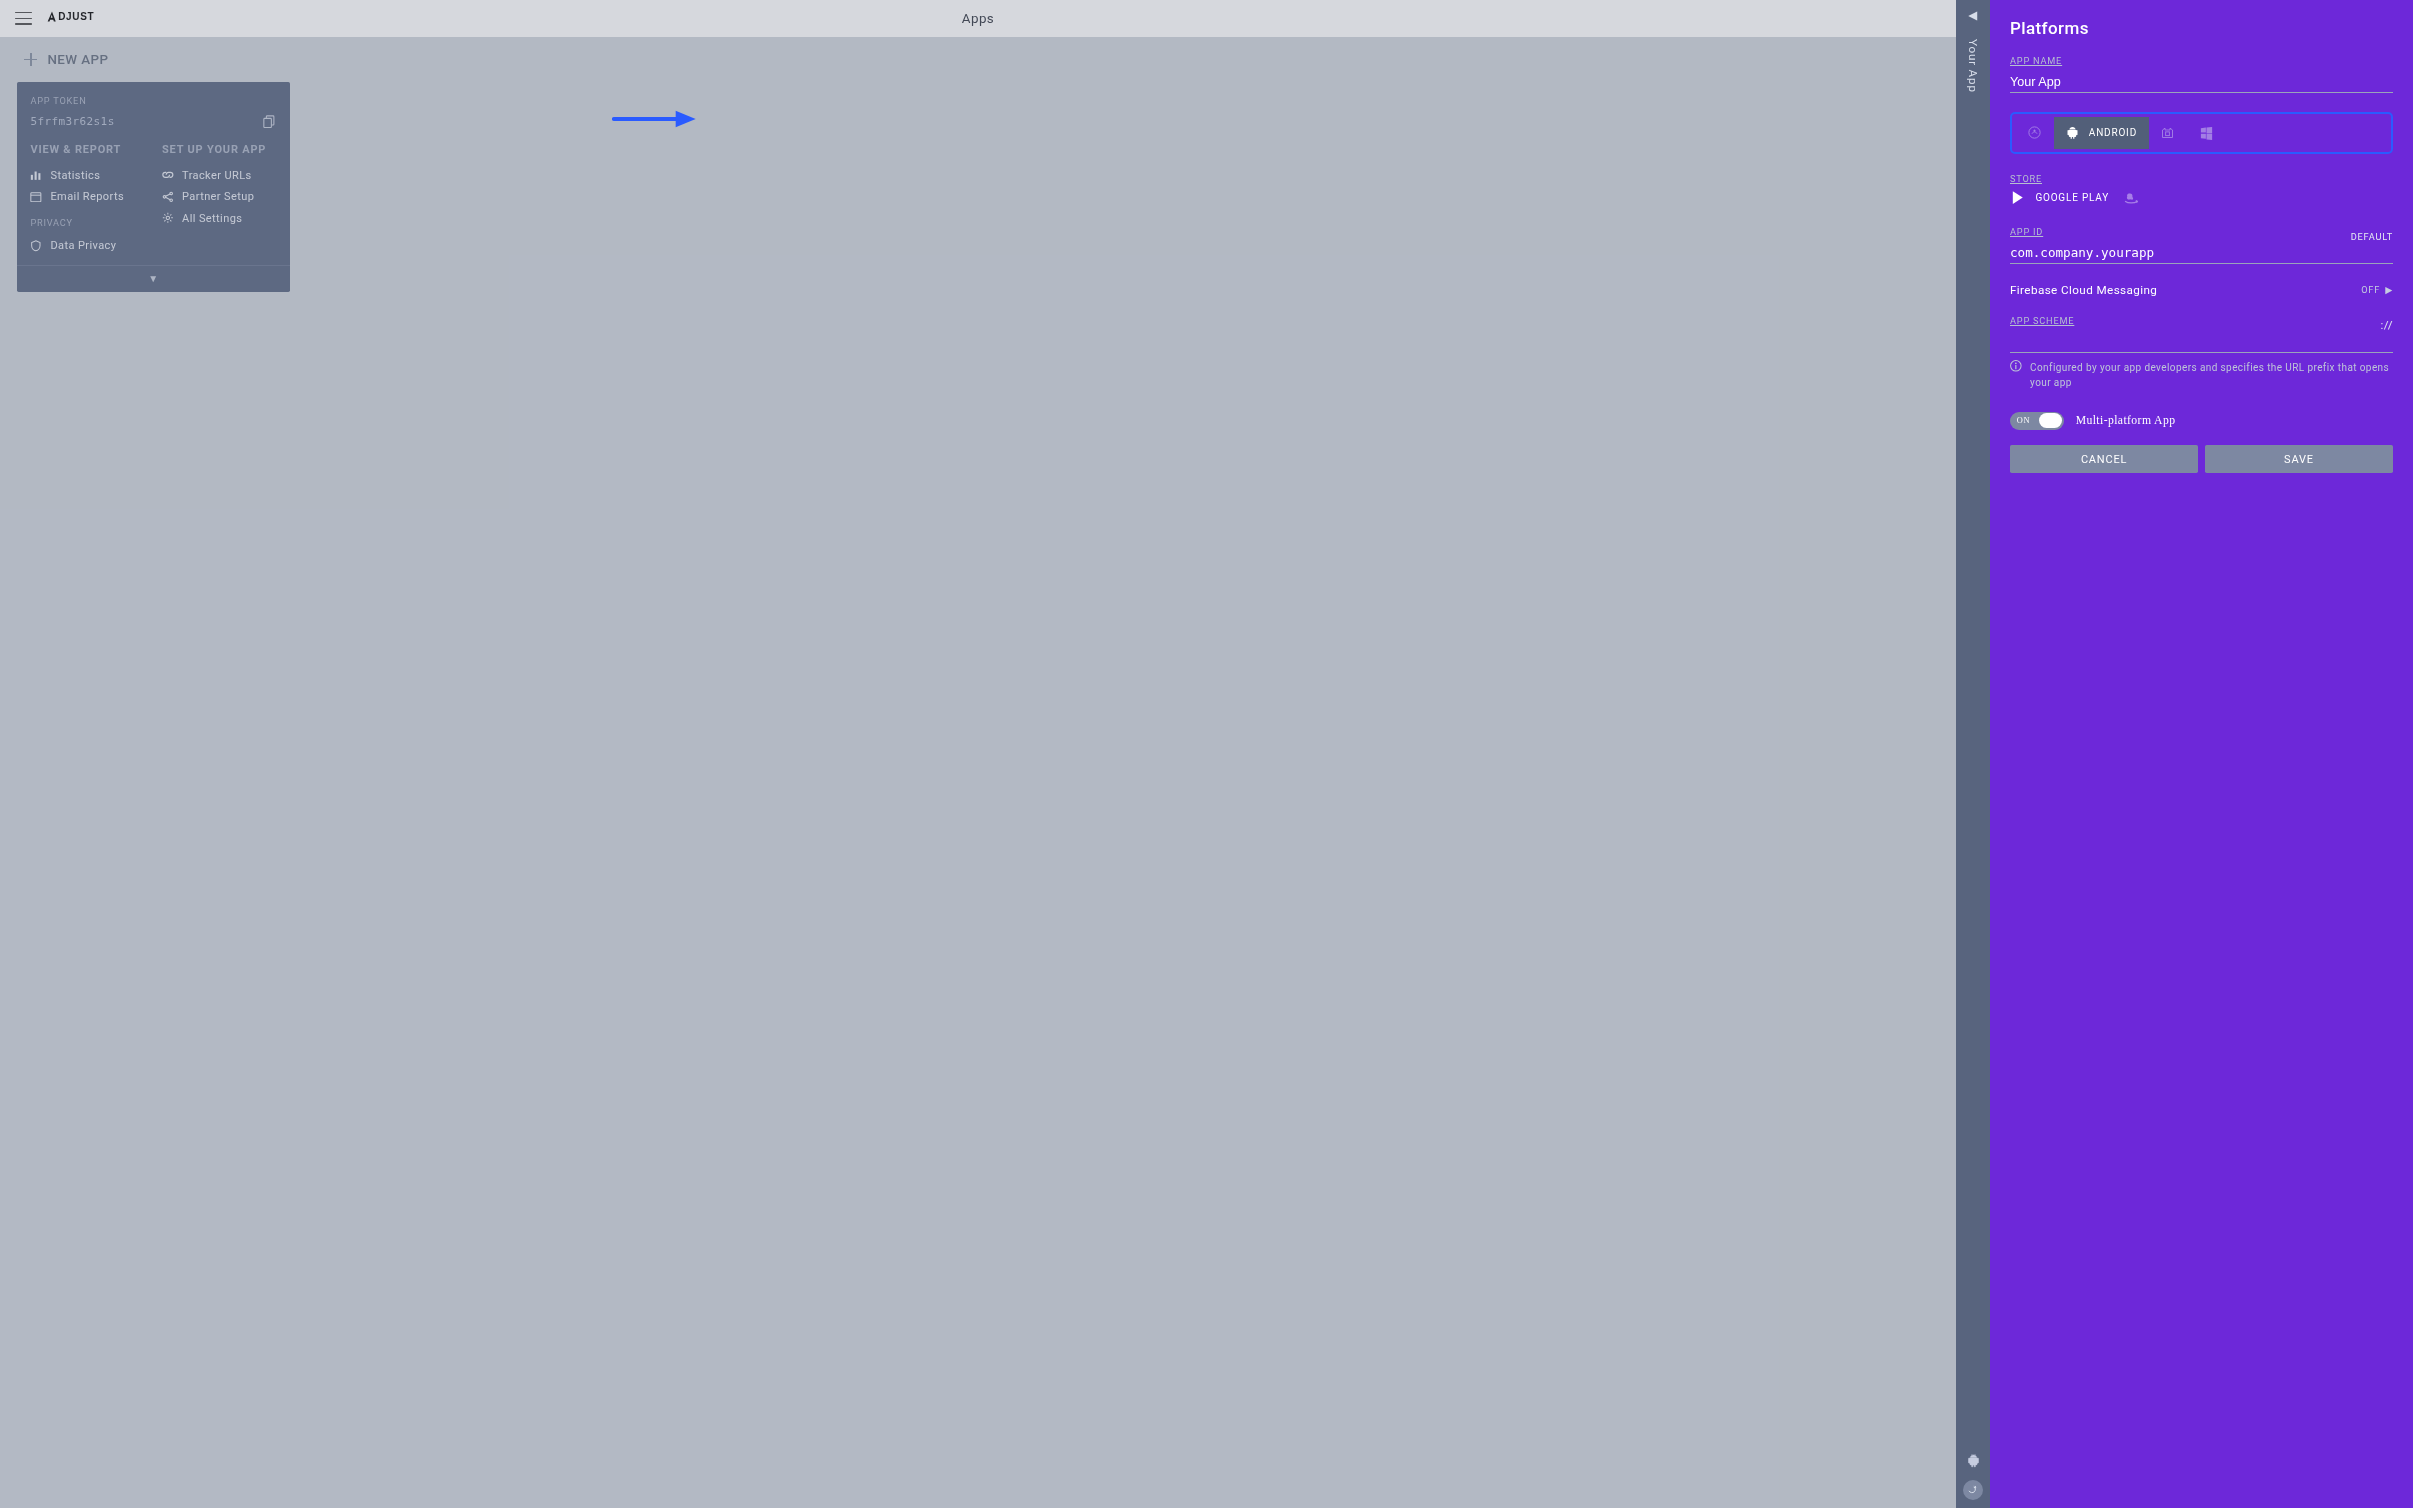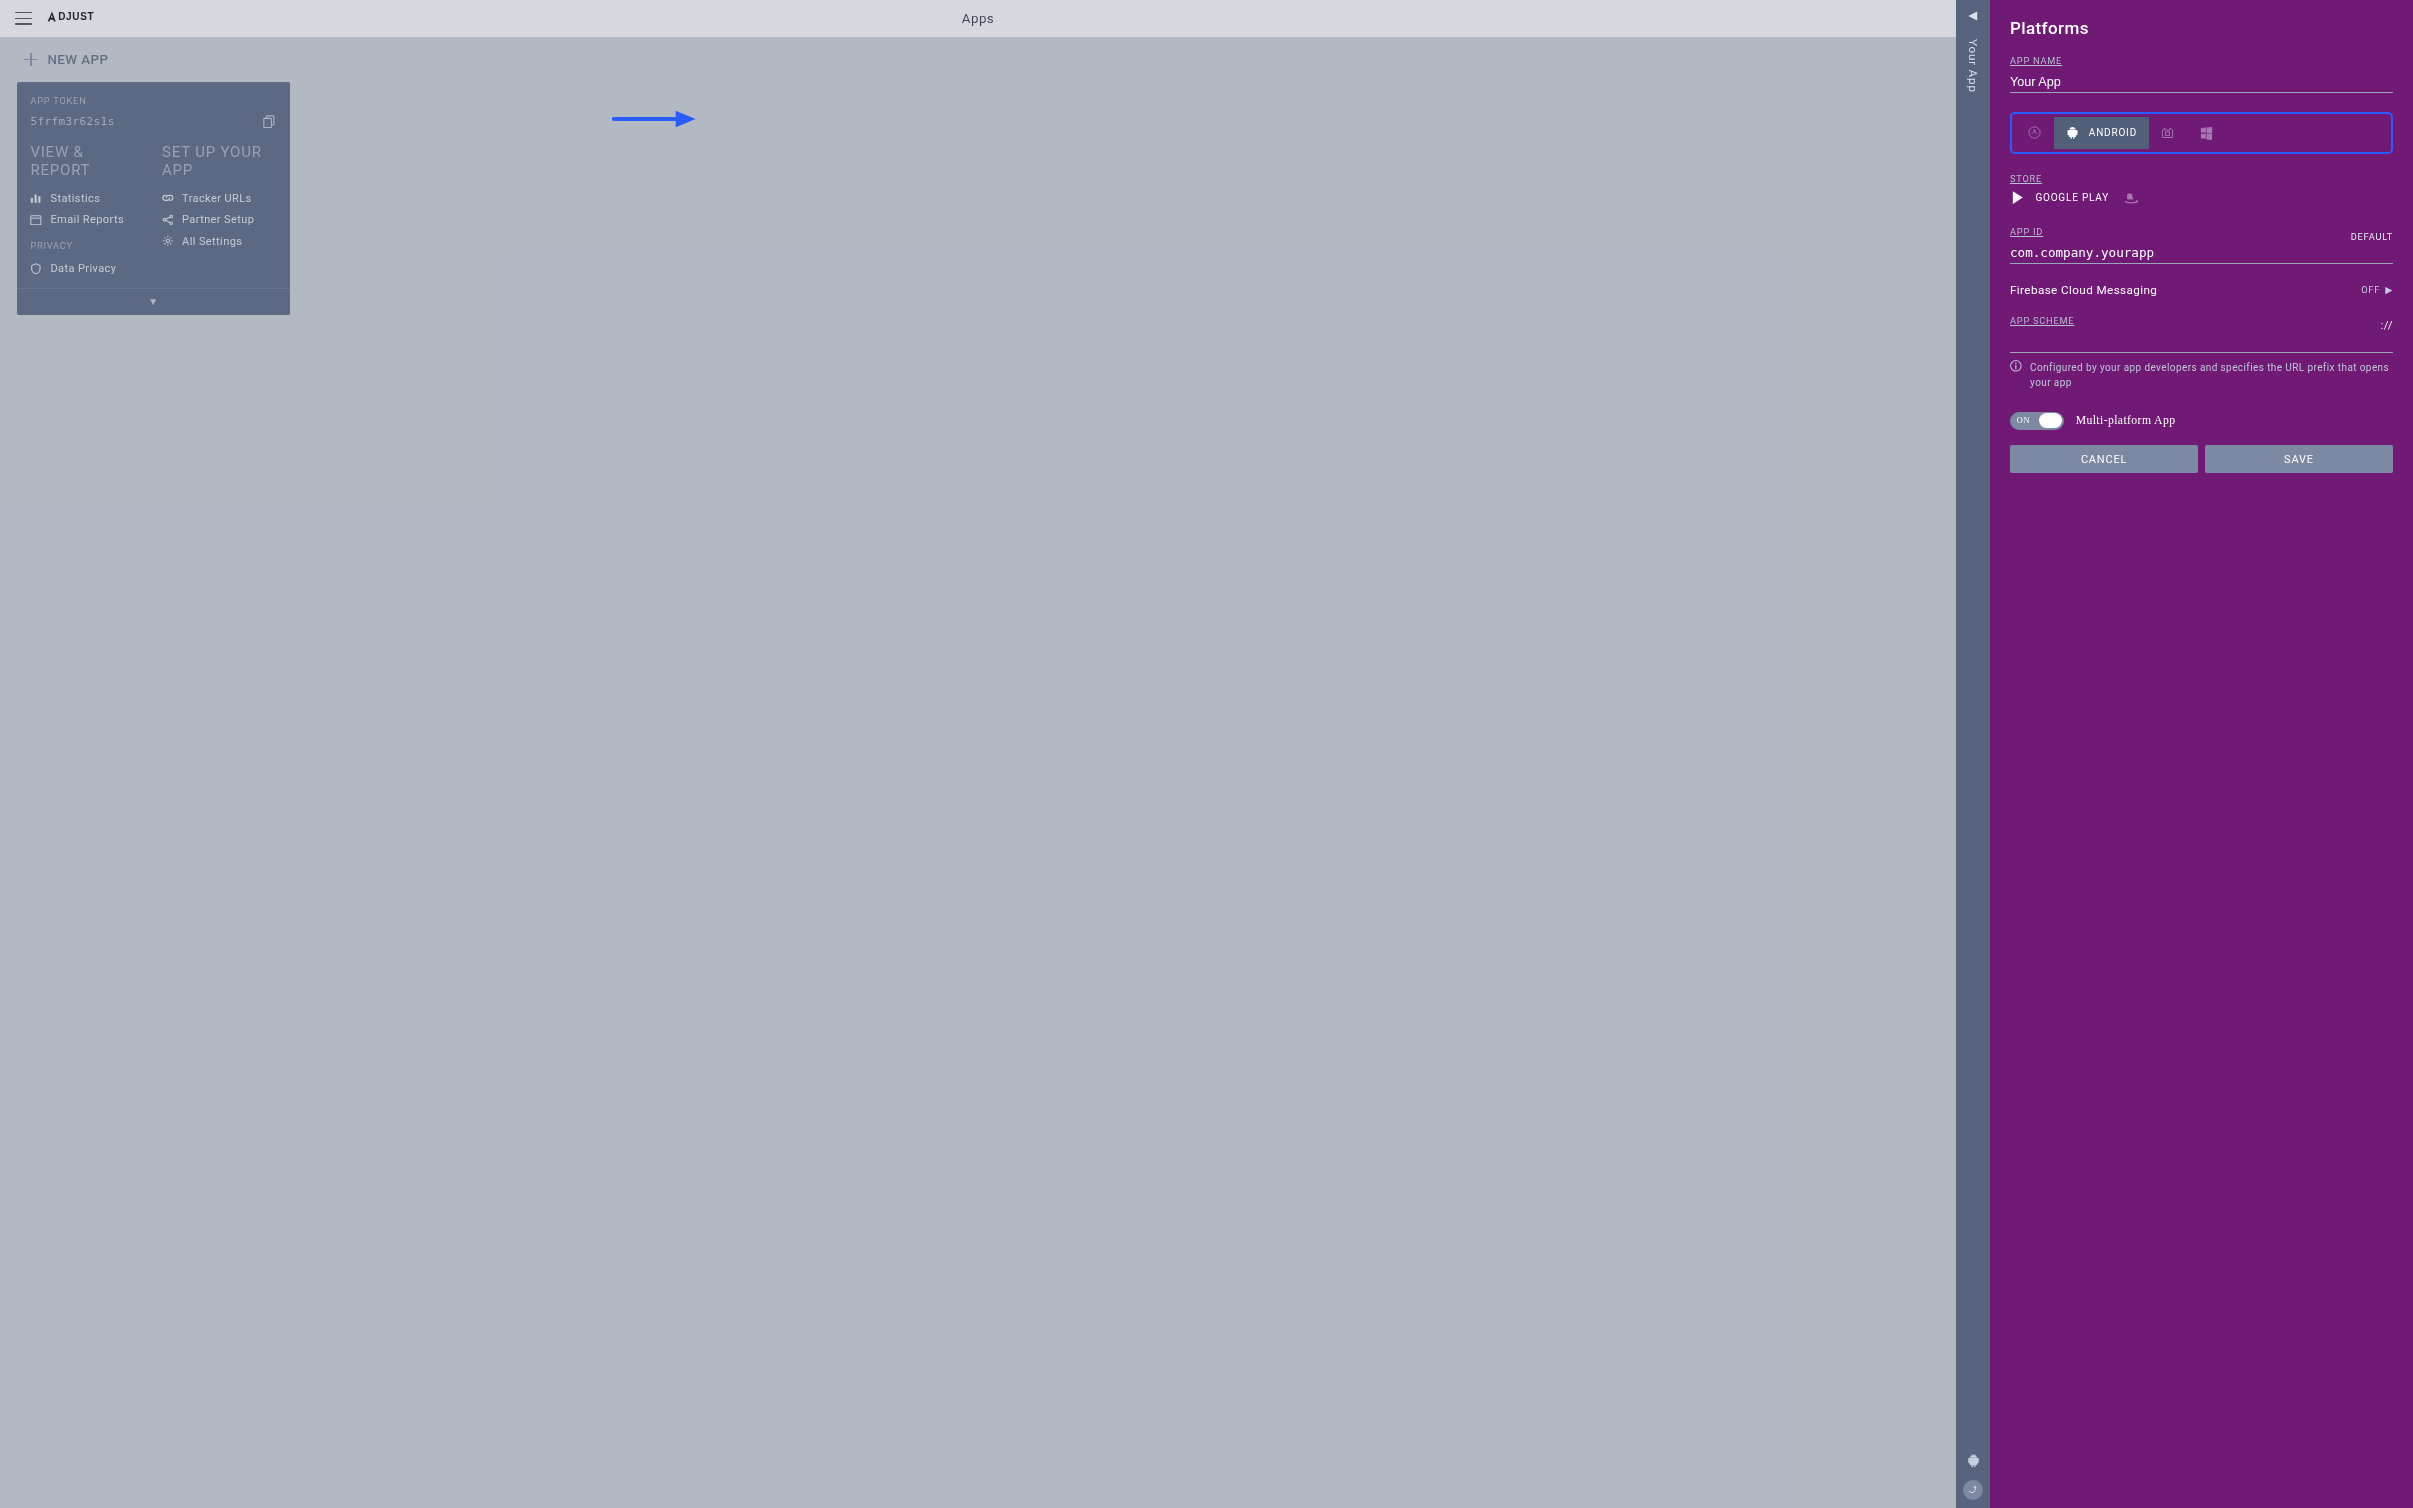--- a/index.html
+++ b/index.html
@@ -47,21 +47,21 @@
     color:#c9d0de;
     border-radius:1.7px;
   }
   .card-pad { padding: 13.4px 13.4px 8.4px 13.4px; }
   .label { font-size:9.2px; letter-spacing:0.8px; color:#adb6c8; margin-bottom:8.4px; }
   .token-row { display:flex; justify-content:space-between; align-items:center; font-family: ui-monospace, Menlo, monospace; font-size:11px; color:#b9c2d4; margin-bottom:15px; }
   .copy-icon { width:13.4px; height:13.4px; }
 
   .cols { display:flex; gap:17px; }
   .col { flex:1; }
-  .col h4 { font-size:15px; letter-spacing:0.8px; font-weight:400; color:#adb6c8; margin-bottom:8.4px; }
+  .col h4 { font-size:11px; letter-spacing:0.8px; font-weight:700; color:#adb6c8; margin-bottom:8.4px; }
   .link { display:flex; align-items:center; gap:8.4px; font-size:11px; color:#e7ebf3; padding:4.2px 0; }
   .link .ic { width:11.7px; height:11.7px; display:inline-flex; }
   .subhead { font-size:9.2px; letter-spacing:0.8px; color:#adb6c8; margin:10px 0 6.7px; }
 
   .card-footer { border-top:0.8px solid #6f7b96; height:27px; display:flex; align-items:center; justify-content:center; }
   .chevd { color:#c9d0de; font-size:10px; }
 
   
   .arrow {
     position:absolute;
@@ -80,21 +80,21 @@
     color:#d8deea;
   }
   .rail-arrow { margin-top:8.4px; font-size:11.7px; }
   .rail-text { writing-mode: vertical-rl; margin-top:17px; font-size:11.7px; letter-spacing:0.8px; }
   .rail-bottom { margin-top:auto; display:flex; flex-direction:column; align-items:center; gap:11.7px; padding-bottom:8.4px; }
   .rail-android { width:15px; height:15px; }
   .rail-swirl  { width:20px; height:20px; border-radius:50%; background:#7d88a2; display:flex; align-items:center; justify-content:center; }
 
   .panel {
     width: 423px;
-    background: #701a75;
+    background: #6d28d9;
     color:#eef1f7;
     padding: 18.4px 20px;
     overflow-y:auto;
     font-size:11px;
   }
   .panel h1 { font-size:17px; font-weight:500; margin-bottom:17px; color:#fff; }
   .f-label { font-size:9.2px; letter-spacing:0.8px; color:#b7bfd0; margin-bottom:5px;text-decoration:underline; }
   .f-row { margin-bottom:18.4px; }
   .u-input {
     width:100%; border:none; border-bottom:0.8px solid #9aa4ba;

